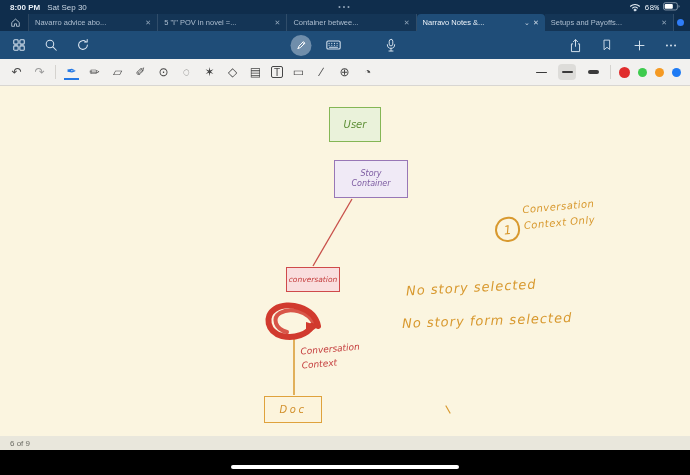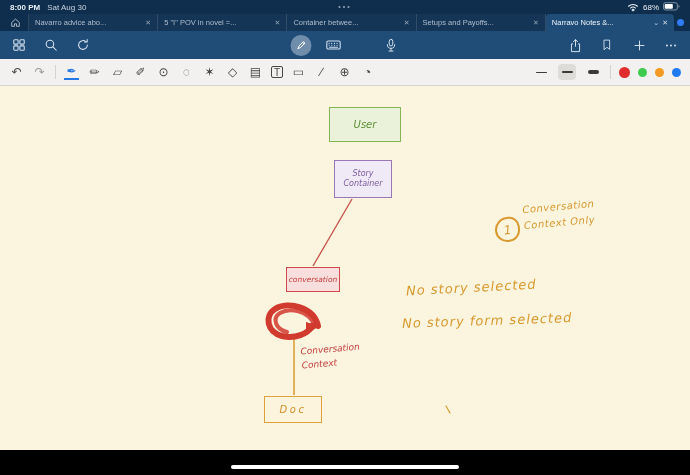--- a/index.html
+++ b/index.html
@@ -5,21 +5,21 @@
   *{margin:0;padding:0;box-sizing:border-box;}
   body{font-family:"Liberation Sans",sans-serif;background:#222;}
   #screen{position:relative;width:690px;height:475px;margin:0 auto;overflow:hidden;background:#eab308;}
 
   
   .status-bar{height:14px;background:#0f2d4c;color:#e9f0f7;display:flex;align-items:center;justify-content:space-between;padding:0 10px;font-size:8px;}
   .status-left{display:flex;gap:7px;align-items:center;}
   .status-time{font-weight:bold;}
   .status-date{color:#c7d4e1;}
   .status-center{position:absolute;left:50%;transform:translateX(-50%);color:#8fa3b7;letter-spacing:2px;font-size:7px;line-height:14px;}
-  .status-right{display:flex;gap:4px;align-items:center;}
+  .status-right{display:flex;gap:4px;align-items:center;font-family:Liberation Mono, monospace;}
 
   
   .tab-bar{height:17px;background:#0f2d4c;display:flex;align-items:stretch;padding:0 3px;}
   .home-btn{width:26px;display:flex;align-items:center;justify-content:center;border-right:1px solid rgba(255,255,255,.12);}
   .tab{flex:1;display:flex;align-items:center;gap:3px;padding:0 6px;border-right:1px solid rgba(255,255,255,.12);background:#143556;min-width:0;cursor:default;}
   .tab-label{flex:1;font-size:7.5px;color:#aebfd1;white-space:nowrap;overflow:hidden;text-overflow:ellipsis;}
   .tab-close{font-size:7px;color:#8ea3b8;flex:0 0 auto;}
   .tab.active{background:#1f4d78;border-radius:4px 4px 0 0;border-right:none;}
   .tab.active .tab-label{color:#eef4fa;}
   .tab.active .tab-close{color:#cdd9e5;}
@@ -48,22 +48,22 @@
   .thick-wrap.selected{background:#dddcd9;border-radius:4px;}
   .thick{display:block;width:11px;background:#3a3a3a;border-radius:2px;}
   .t1{height:1px;} .t2{height:2.5px;} .t3{height:4px;}
   .dot{width:9px;height:9px;border-radius:50%;flex:0 0 auto;}
   .dot.selected{width:11px;height:11px;}
 
   
   .canvas{position:relative;height:364px;background:#fbf5e0;overflow:hidden;}
   .hand{font-family:"DejaVu Sans",sans-serif;font-style:italic;}
   .node{position:absolute;display:flex;align-items:center;justify-content:center;text-align:center;white-space:pre-line;}
-  .node-user{left:329px;top:21px;width:72px;height:35px;background:#eaf2da;border:1.5px solid #84b655;color:#5d8f36;font-size:10px;}
-  .node-story{left:334px;top:74px;width:58px;height:38px;background:#f0eaf6;border:1.5px solid #9877b6;color:#7c5ba1;font-size:8px;line-height:1.25;}
+  .node-user{left:329px;top:21px;width:52px;height:35px;background:#eaf2da;border:1.5px solid #84b655;color:#5d8f36;font-size:10px;}
+  .node-story{left:334px;top:74px;width:74px;height:38px;background:#f0eaf6;border:1.5px solid #9877b6;color:#7c5ba1;font-size:8px;line-height:1.25;}
   .node-conversation{left:286px;top:181px;width:54px;height:25px;background:#f9dede;border:1.5px solid #cf4a4a;color:#c43c3c;font-size:7.5px;}
   .node-doc{left:264px;top:310px;width:58px;height:27px;background:#fcf4dc;border:1.5px solid #dfa23c;color:#d2902b;font-size:10px;letter-spacing:2.5px;text-align:right;}
   .ink-svg{position:absolute;left:0;top:0;}
   .ann{position:absolute;color:#d8992f;white-space:pre-line;}
   .ann-circle1{left:495px;top:131px;width:25px;height:25px;border:2px solid #d8992f;border-radius:55% 45% 50% 52%;display:flex;align-items:center;justify-content:center;font-size:12px;transform:rotate(-6deg);}
   .ann-context-only{left:523px;top:113px;font-size:10px;line-height:1.55;transform:rotate(-5deg);letter-spacing:.5px;}
   .ann-no-story{left:406px;top:194px;font-size:13px;transform:rotate(-3deg);letter-spacing:1px;}
   .ann-no-story-form{left:402px;top:227px;font-size:13px;transform:rotate(-2deg);letter-spacing:1px;}
   .ann-conv-context{left:301px;top:257px;color:#c43c3c;font-size:9px;line-height:1.5;transform:rotate(-5deg);}
   .page-strip{position:absolute;left:0;right:0;bottom:0;height:14px;background:#e9e7dc;display:flex;align-items:center;padding:0 10px;}
@@ -74,21 +74,21 @@
   .home-indicator{position:absolute;left:50%;top:15px;transform:translateX(-50%);width:228px;height:4px;border-radius:2px;background:#fff;}
 </style>
 </head>
 <body>
 
 <div id="screen">
 
   <div class="status-bar">
     <div class="status-left">
       <span class="status-time">8:00 PM</span>
-      <span class="status-date">Sat Aug 30</span>
+      <span class="status-date">Sat Sep 30</span>
     </div>
     <div class="status-center">•••</div>
     <div class="status-right">
       <span class="nav-icon" style="width:12px;height:10px">
         <svg width="12" height="10" viewBox="0 0 16 12">
             <path d="M2 5a9 9 0 0 1 12 0" stroke="#e9f0f7" fill="none" stroke-width="1.4"></path>
             <path d="M4.6 7.4a5.3 5.3 0 0 1 6.8 0" stroke="#e9f0f7" fill="none" stroke-width="1.4"></path>
             <circle cx="8" cy="10" r="1.3" fill="#e9f0f7"></circle>
           </svg>
       </span>
@@ -116,27 +116,27 @@
       <span class="tab-close">✕</span>
     </div>
     <div class="tab">
       <span class="tab-label">5 "I" POV in novel =...</span>
       <span class="tab-close">✕</span>
     </div>
     <div class="tab">
       <span class="tab-label">Container betwee...</span>
       <span class="tab-close">✕</span>
     </div>
-    <div class="tab">
-      <span class="tab-label">Setups and Payoffs...</span>
-      <span class="tab-close">✕</span>
-    </div>
     <div class="tab active">
       <span class="tab-label">Narravo Notes &amp;...</span>
       <span class="tab-chevron">⌄</span>
+      <span class="tab-close">✕</span>
+    </div>
+    <div class="tab">
+      <span class="tab-label">Setups and Payoffs...</span>
       <span class="tab-close">✕</span>
     </div>
     <span class="more-dot"></span>
   </div>
 
   <div class="nav-toolbar">
     <div class="nav-group">
       <span class="nav-icon">
         <svg width="14" height="14" viewBox="0 0 16 16">
             <rect x="2" y="2" width="5" height="5" rx="1"></rect>
@@ -265,19 +265,22 @@
     <div class="node node-doc hand">Doc</div>
 
     <div class="ann ann-circle1 hand">1</div>
     <div class="ann ann-context-only hand">Conversation
 Context Only</div>
     <div class="ann ann-no-story hand">No story selected</div>
     <div class="ann ann-no-story-form hand">No story form selected</div>
     <div class="ann ann-conv-context hand">Conversation
 Context</div>
 
+    <div class="page-strip">
+      <span class="page-indicator">6 of 9</span>
+    </div>
   </div>
 
   <div class="home-bar">
     <div class="home-indicator"></div>
   </div>
 
 </div>
 
 </body></html>

